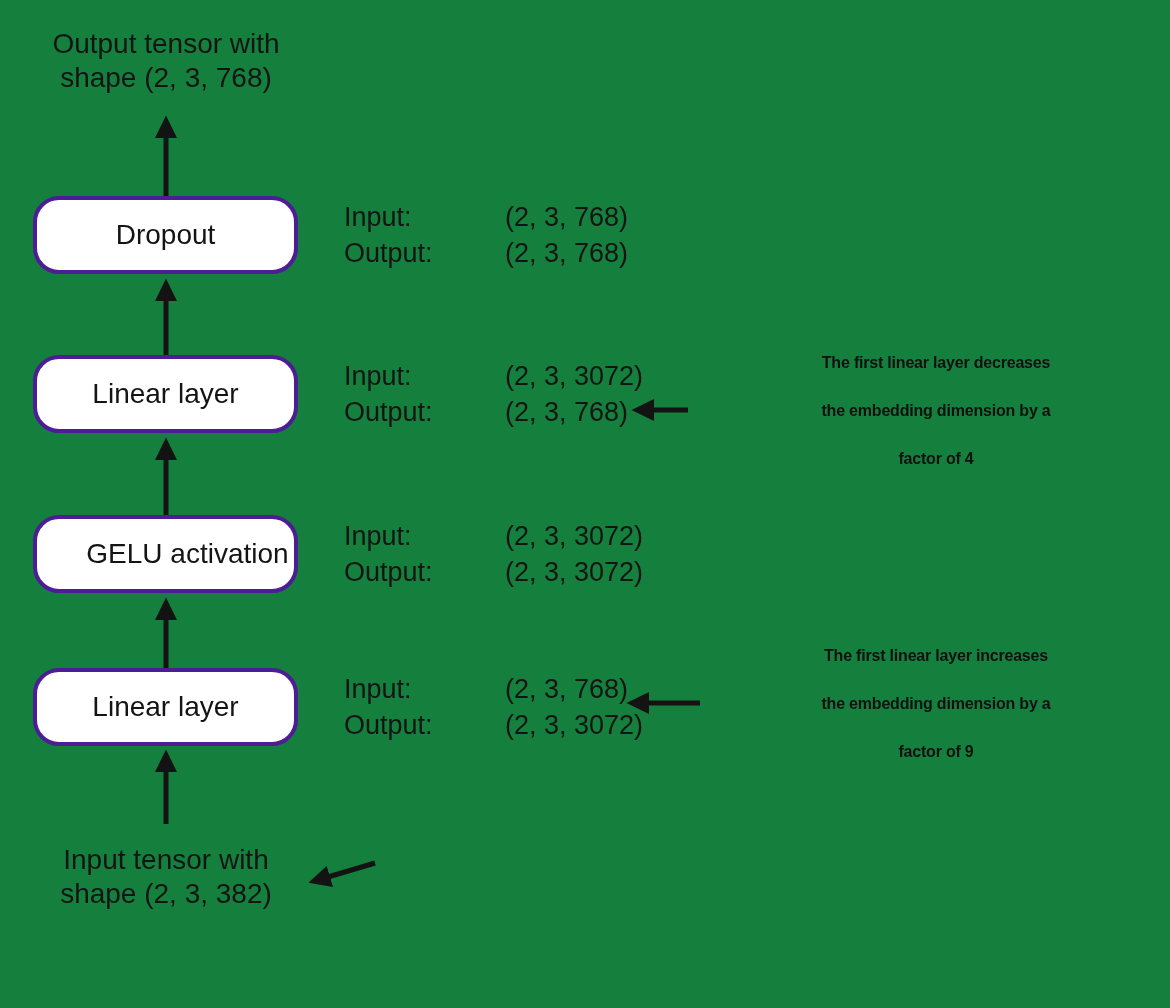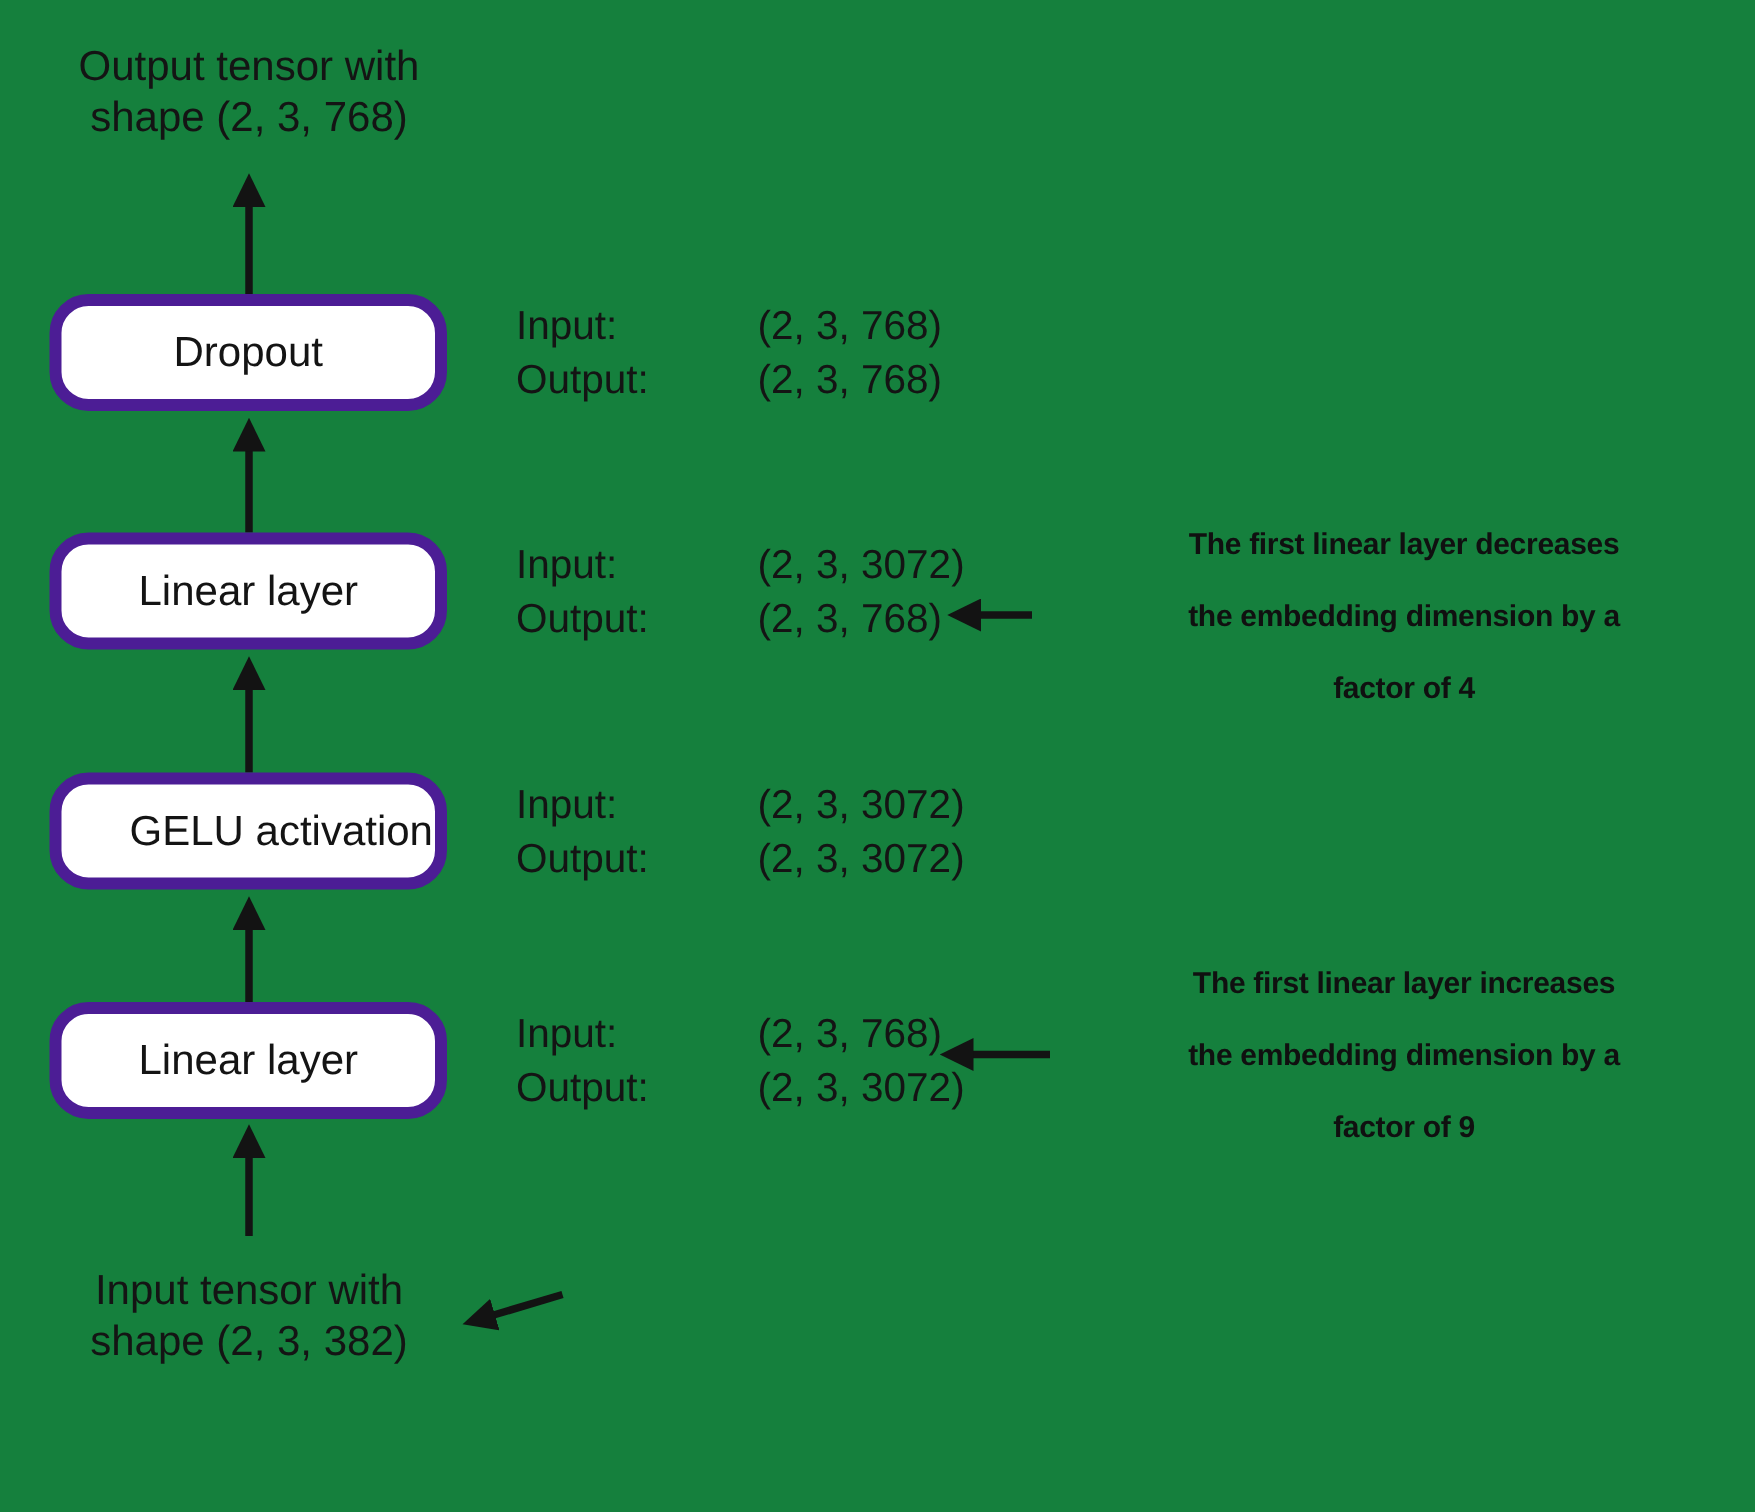--- a/index.html
+++ b/index.html
@@ -28,21 +28,21 @@
   }
   .terminal-output { left: 16px; top: 27px; }
   .terminal-input  { left: 16px; top: 843px; }
 
   
   .node {
     position: absolute;
     left: 33px;
     width: 265px;
     height: 78px;
-    border: 8px solid #4c1d95;
+    border: 4px solid #4c1d95;
     border-radius: 26px;
     background: #ffffff;
     display: flex;
     align-items: center;
     justify-content: center;
     font-size: 28px;
     color: #141414;
     box-sizing: border-box;
   }
   .node-0 { top: 196px; }
@@ -65,21 +65,21 @@
   .io-3 { top: 671px; }
   .io-row { display: flex; gap: 45px; }
   .io-key { width: 116px; flex: 0 0 116px; }
   .io-val { flex: 1; }
 
   
   .annotation {
     position: absolute;
     text-align: center;
     font-weight: bold;
-    font-size: 20px;
+    font-size: 16px;
     line-height: 48px;
     white-space: pre-line;
     color: #101010;
     letter-spacing: -0.2px;
   }
   .ann-0 { left: 718px; top: 339px; width: 436px; }
   .ann-1 { left: 718px; top: 632px; width: 436px; }
   .ann-2 { left: 378px; top: 829px; width: 662px; }
 
   

